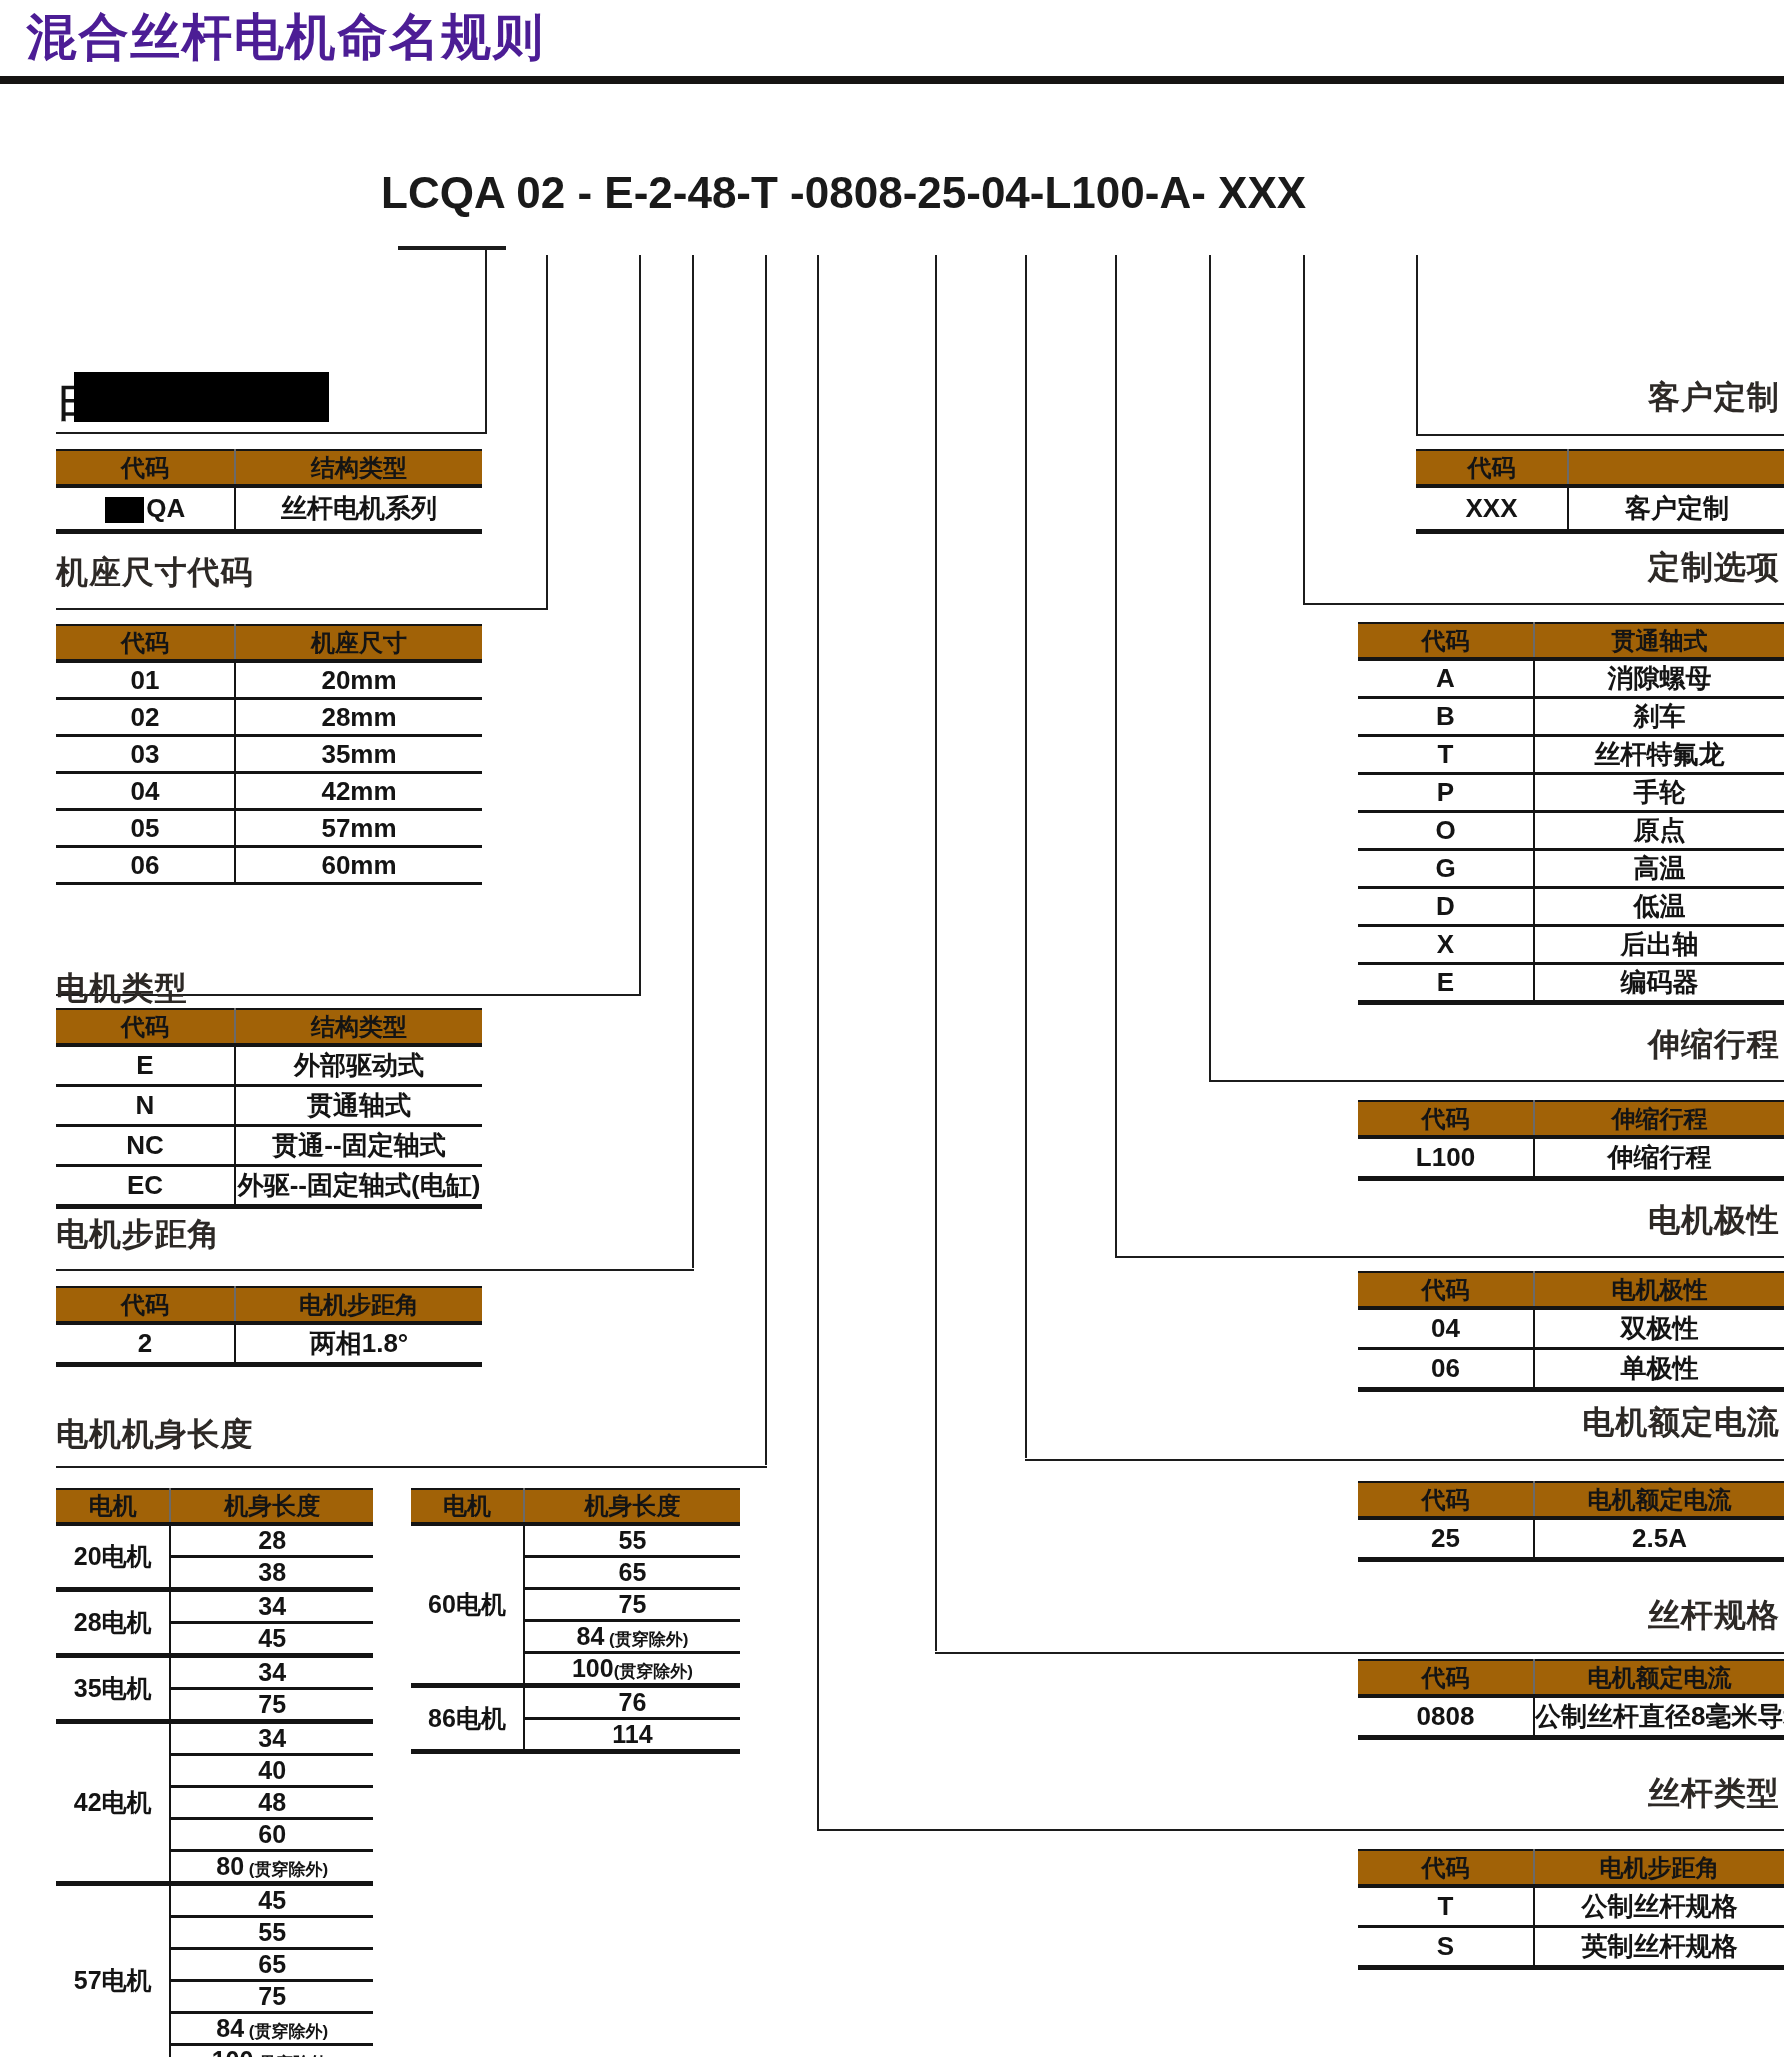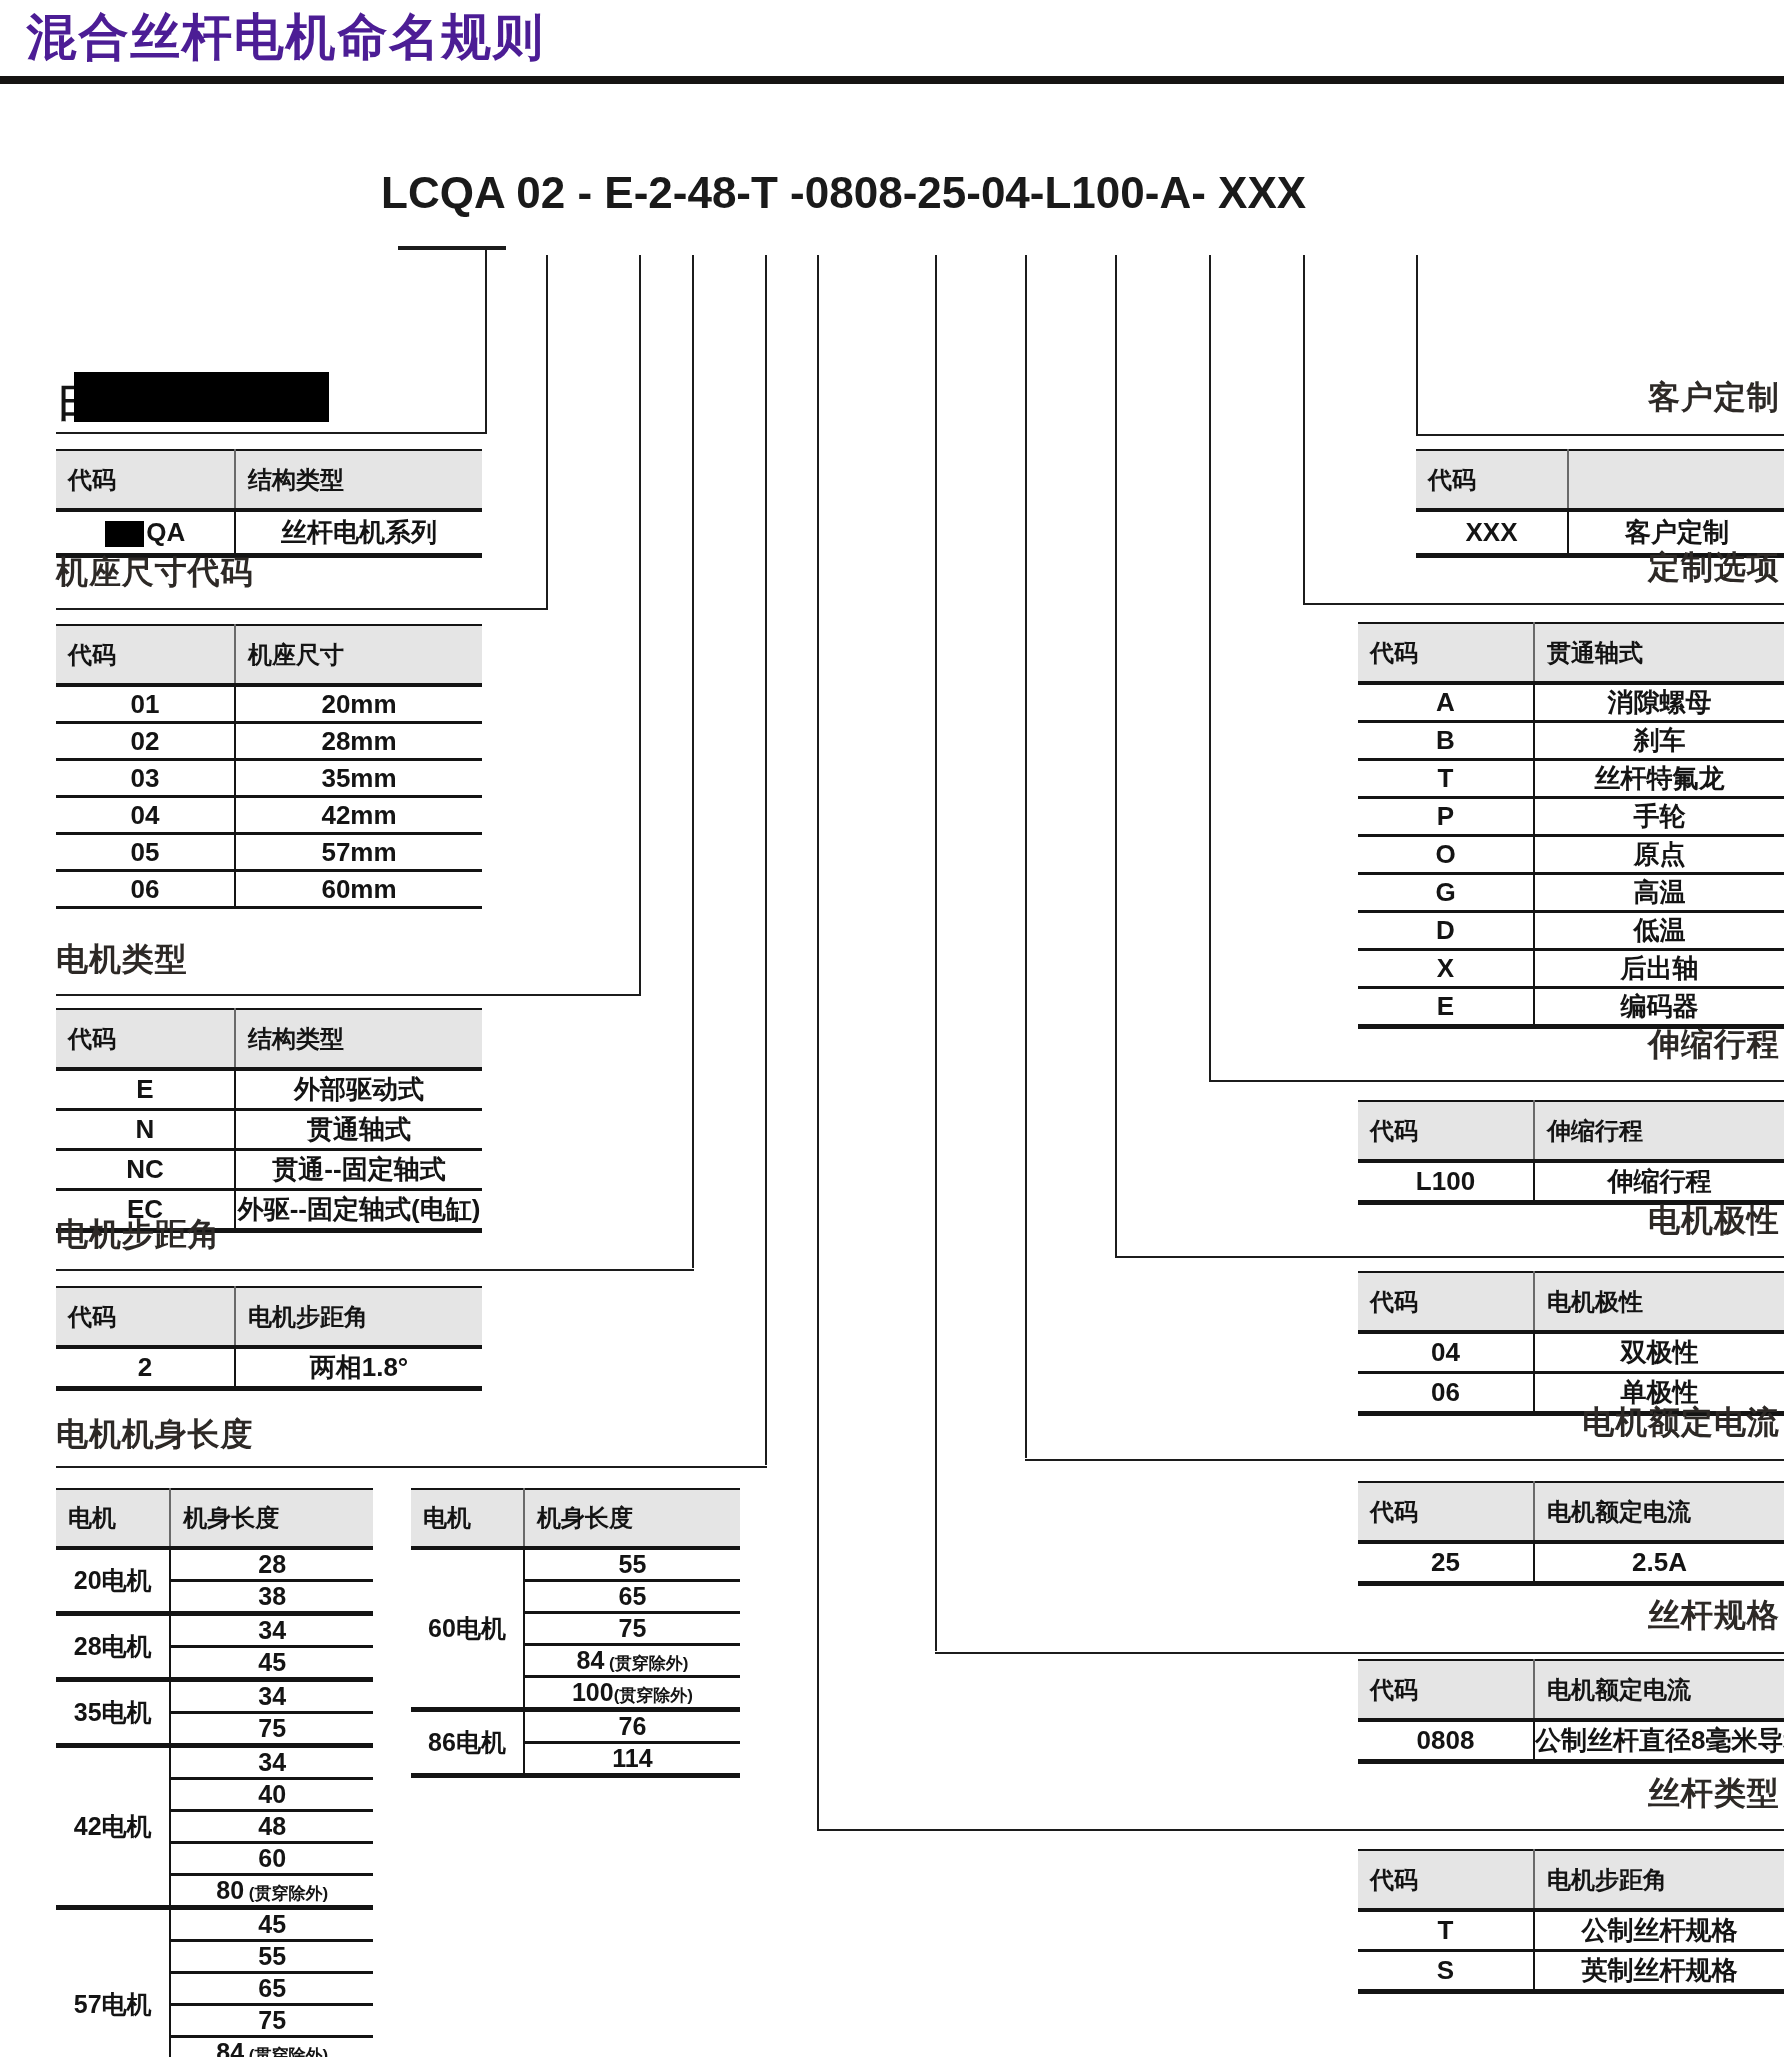--- a/index.html
+++ b/index.html
@@ -10,22 +10,22 @@
   .hline{height:1.8px}
   .vline{width:1.8px}
   .title{position:absolute;font-size:50px;font-weight:bold;letter-spacing:1.8px;color:#4c1d95;white-space:nowrap}
   .title-rule{position:absolute;background:#161412}
   .model{position:absolute;font-size:44px;font-weight:bold;letter-spacing:0;white-space:pre;color:#1a1a1a}
   .sec-label{position:absolute;font-size:32px;font-weight:600;letter-spacing:0.9px;color:#2d2926;white-space:nowrap}
   .sec-label.right{text-align:right}
   .redact{position:absolute;background:#000}
   .redact-inline{display:inline-block;width:39px;height:26.6px;background:#000;vertical-align:middle;margin-right:2.7px}
   table.dtable{position:absolute;border-collapse:collapse;table-layout:fixed}
-  .dtable th{background:#e5e5e5;border-top:2.7px solid #141414;border-bottom:4.4px solid #141414;
-             font-size:24px;font-weight:bold;text-align:left;padding:12px;height:33px}
+  .dtable th{background:#a16207;border-top:2.7px solid #141414;border-bottom:4.4px solid #141414;
+             font-size:24px;font-weight:bold;text-align:center;padding:0;height:33px}
   .dtable td{border-bottom:3.5px solid #141414;font-size:26px;font-weight:bold;text-align:center;padding:0;height:37px}
   .dtable .col1{border-right:2.7px solid #141414}
   .dtable th.col1{border-right-color:#6a6a6a}
   .dtable tr.last td{border-bottom-width:5.3px}
   .t1 td{height:41px}
   .t2 td{height:34px}
   .t8 td{height:35px}
   .gtable th{height:30px}
   .gtable td{height:27.5px;font-size:25px}
   .gtable td.glabel{border-bottom:5.3px solid #141414}
@@ -121,21 +121,21 @@
           <td class="col1">05</td>
           <td>57mm</td>
         </tr>
     <tr>
           <td class="col1">06</td>
           <td>60mm</td>
         </tr>
   </tbody>
     </table>
 
-  <div class="sec-label" style="left:56px;top:938px">电机类型</div>
+  <div class="sec-label" style="left:56px;top:967px">电机类型</div>
   <table class="dtable" style="left:56px;top:1008px;width:426px">
     <colgroup>
         <col style="width:179px">
         <col style="width:247px">
       </colgroup>
     <tbody>
         <tr>
       <th class="col1">代码</th>
       <th>结构类型</th>
     </tr>

